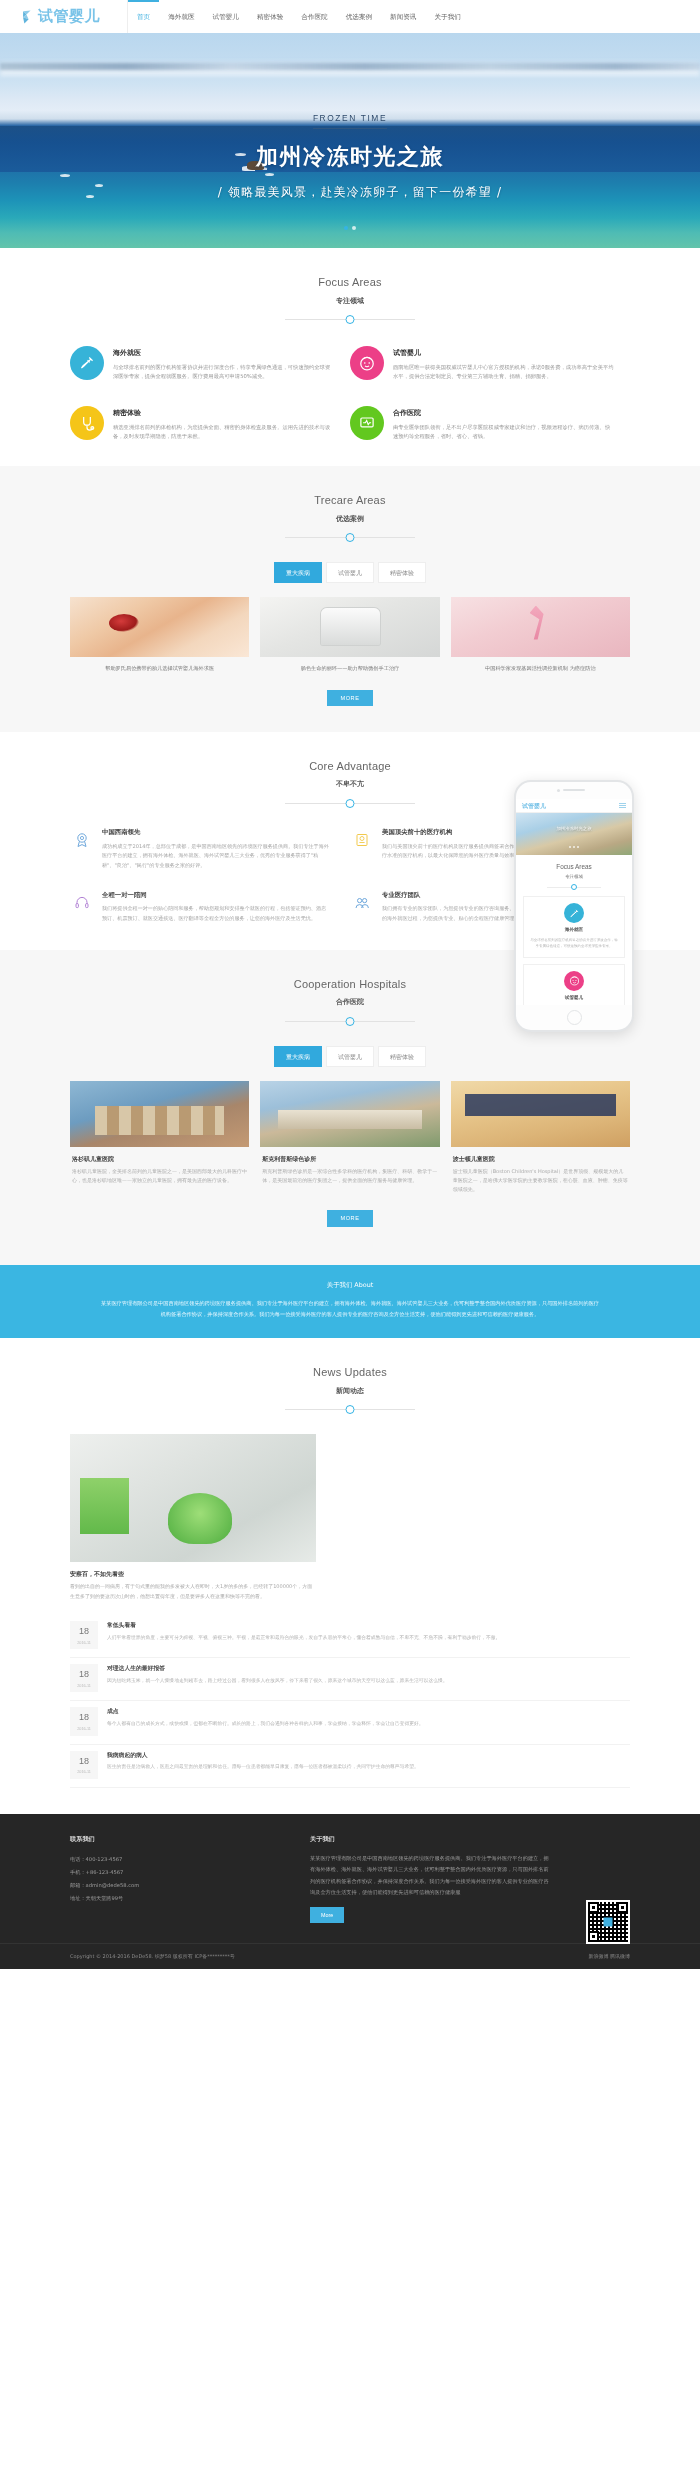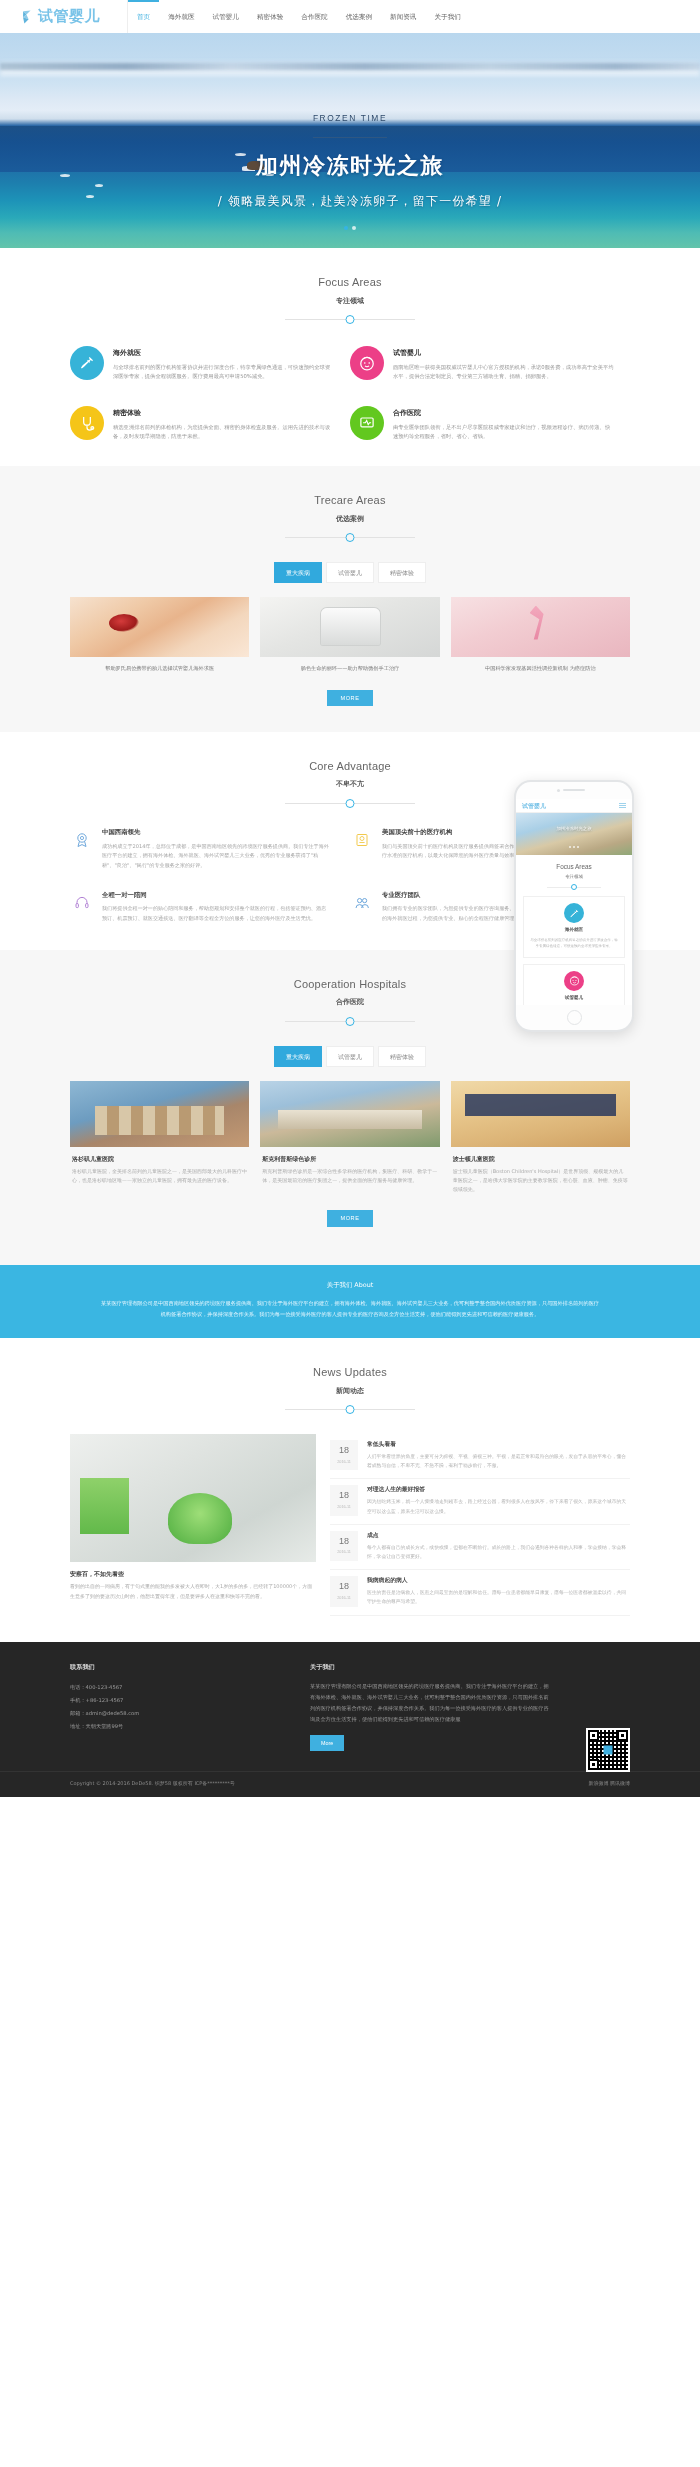--- a/index.html
+++ b/index.html
@@ -53,21 +53,21 @@
   }
   .rock {
     position:absolute; left:247px; top:128px; width:17px; height:9px;
     background:#5c4a3a; border-radius:40% 50% 20% 30%;
     box-shadow:-7px 3px 0 -2px rgba(255,255,255,.85), 6px 3px 0 -3px rgba(255,255,255,.8);
   }
   .foam { position:absolute; background:rgba(255,255,255,.8); border-radius:50%; filter:blur(.6px); }
   .hero-inner { position:relative; z-index:3; text-align:center; padding-top:79px; }
   .hero-eyebrow {
     font-size:8.4px; color:#2e4a6b; letter-spacing:1.6px;
-    display:inline-block; padding-bottom:12px; border-bottom:1px solid rgba(60,90,125,.65);
+    display:inline-block; padding-bottom:3px; border-bottom:1px solid rgba(60,90,125,.65);
     font-family:"Liberation Sans",sans-serif;
     text-align:right;
   }
   .hero-title {
     margin-top:11px; font-size:22px; color:#fff; font-weight:bold; letter-spacing:1.5px;
     text-shadow:0 1px 3px rgba(0,40,80,.45); font-family:"DejaVu Sans",sans-serif;
   }
   .hero-sub {
     margin-top:10px; font-size:12px; color:#fff; letter-spacing:1.2px;
     text-shadow:0 1px 2px rgba(0,40,80,.4); font-family:"DejaVu Sans",sans-serif;padding-left:20px;
@@ -198,21 +198,21 @@
   .coop-d { font-size:5px; color:#aaa; line-height:1.85; font-family:"DejaVu Sans",sans-serif; }
 
   
   .about { background:#3ab6e2; padding:16px 0 18px; text-align:center; }
   .about-h { font-size:6.4px; color:#fff; font-weight:normal; margin-bottom:8px;
              font-family:"DejaVu Sans",sans-serif; }
   .about-p { font-size:5.2px; color:#eaf8ff; line-height:2.1; width:500px; margin:0 auto;
              font-family:"DejaVu Sans",sans-serif; }
 
   
-  .news-wrap { display:flex; gap:14px; padding-top:20px; padding-bottom:26px; }
+  .news-wrap { display:flex; gap:14px; padding-top:20px; padding-bottom:26px;flex-direction:column; }
   .news-left { width:246px; }
   .news-left-img { width:100%; height:128px; position:relative; overflow:hidden; }
   .news-left-t { font-size:6px; color:#444; font-weight:bold; padding-top:7px;
                  font-family:"DejaVu Sans",sans-serif; }
   .news-left-d { font-size:5px; color:#aaa; line-height:1.9; padding-top:4px;
                  font-family:"DejaVu Sans",sans-serif; }
   .news-right { flex:1; }
   .news-item { display:flex; gap:9px; padding:6px 0 8px; border-bottom:1px solid #f2f2f2; }
   .news-date { width:28px; flex:0 0 28px; background:#f6f6f6; text-align:center; padding:4px 0 3px; }
   .news-d { font-size:9px; color:#777; font-family:"Liberation Sans",sans-serif; }

